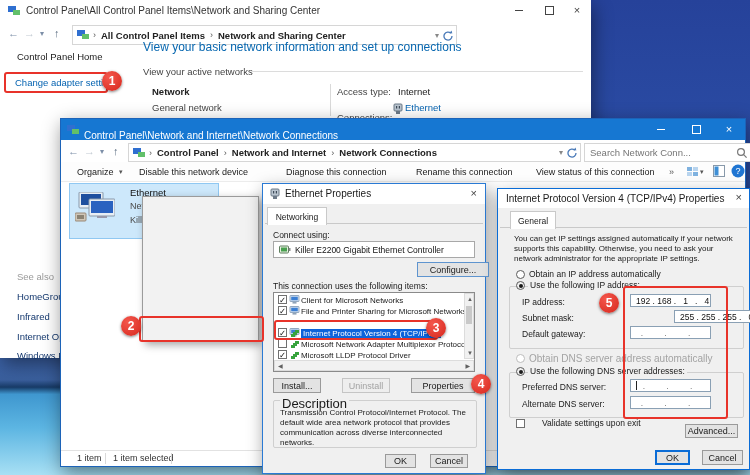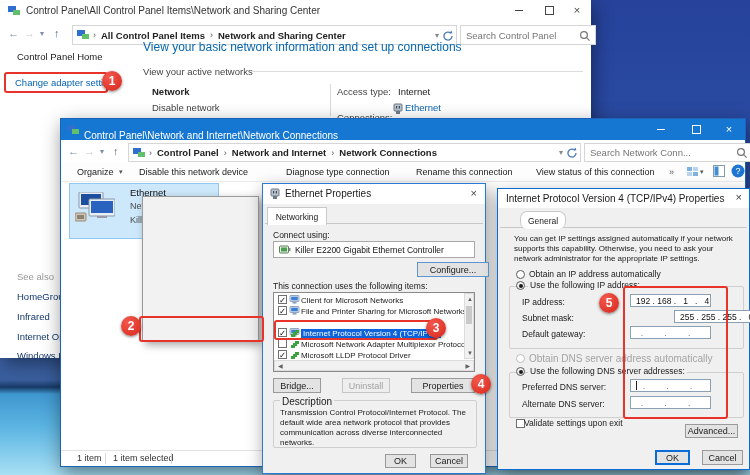--- a/index.html
+++ b/index.html
@@ -149,40 +149,34 @@
         </svg>
       <span class="csep">›</span>
       <span class="crumb">All Control Panel Items</span>
       <span class="csep">›</span>
       <span class="crumb">Network and Sharing Center</span>
       <span style="margin-left:auto;color:#888;font-size:8px;">▾</span>
       <svg style="margin:0 3px" width="11" height="11">
           <use href="#sym-refresh"></use>
         </svg>
     </div>
-    <div class="searchbox" style="left:460px;top:25px;width:124px;height:18px;">
-      <span>Search Control Panel</span>
-      <svg width="11" height="11">
-          <use href="#sym-mag"></use>
-        </svg>
-    </div>
 
     <span class="t" style="left:17px;top:51px;font-size:9.5px;color:#1a1a1a;">Control Panel Home</span>
     <span class="t link" style="left:15px;top:77px;font-size:9.5px;">Change adapter settings</span>
     <span class="t" style="left:17px;top:271px;font-size:9.5px;color:#9a9a9a;">See also</span>
     <span class="t" style="left:17px;top:291px;font-size:9.5px;color:#14386e;">HomeGroup</span>
     <span class="t" style="left:17px;top:311px;font-size:9.5px;color:#14386e;">Infrared</span>
     <span class="t" style="left:17px;top:331px;font-size:9.5px;color:#14386e;">Internet Option</span>
     <span class="t" style="left:17px;top:350px;font-size:9.5px;color:#14386e;">Windows Firew</span>
 
     <span class="t" style="left:143px;top:40px;font-size:12px;color:#0767b0;">View your basic network information and set up connections</span>
     <span class="t" style="left:143px;top:66px;font-size:9.5px;color:#444;">View your active networks</span>
     <div style="position:absolute;left:252px;top:71px;width:331px;height:1px;background:#dcdcdc;"></div>
     <span class="t" style="left:152px;top:86px;font-size:9.5px;font-weight:bold;color:#222;">Network</span>
-    <span class="t" style="left:152px;top:102px;font-size:9.5px;color:#444;">Disable network</span>
+    <span class="t" style="left:152px;top:102px;font-size:9.5px;color:#444;">General network</span>
     <div class="vline" style="left:330px;top:84px;height:32px;"></div>
     <span class="t" style="left:337px;top:86px;font-size:9.5px;color:#444;">Access type:</span>
     <span class="t" style="left:398px;top:86px;font-size:9.5px;color:#222;">Internet</span>
     <span class="t" style="left:337px;top:112px;font-size:9.5px;color:#444;">Connections:</span>
     <svg style="position:absolute;left:392px;top:103px" width="11" height="11">
         <use href="#sym-plug"></use>
       </svg>
     <span class="t link" style="left:405px;top:102px;font-size:9.5px;">Ethernet</span>
   </div>
 
@@ -226,21 +220,21 @@
       <span>Search Network Conn...</span>
       <svg width="11" height="11">
           <use href="#sym-mag"></use>
         </svg>
     </div>
 
     <div style="position:absolute;left:0;top:43px;width:100%;height:19px;background:#fdfdfd;border-bottom:1px solid #ececec;"></div>
     <span class="t" style="left:16px;top:48px;font-size:9px;color:#1a1a1a;">Organize</span>
     <span class="t" style="left:58px;top:49px;font-size:7px;color:#555;">▾</span>
     <span class="t" style="left:78px;top:48px;font-size:9px;color:#1a1a1a;">Disable this network device</span>
-    <span class="t" style="left:225px;top:48px;font-size:9px;color:#1a1a1a;">Diagnose type connection</span>
+    <span class="t" style="left:225px;top:48px;font-size:9px;color:#1a1a1a;">Diagnose this connection</span>
     <span class="t" style="left:355px;top:48px;font-size:9px;color:#1a1a1a;">Rename this connection</span>
     <span class="t" style="left:475px;top:48px;font-size:9px;color:#1a1a1a;">View status of this connection</span>
     <span class="t" style="left:608px;top:48px;font-size:9px;color:#555;">»</span>
     <svg style="position:absolute;left:626px;top:47px" width="11" height="11">
         <use href="#sym-view-grid"></use>
       </svg>
     <span class="t" style="left:639px;top:49px;font-size:7px;color:#555;">▾</span>
     <svg style="position:absolute;left:652px;top:46px" width="12" height="12">
         <use href="#sym-details-view"></use>
       </svg>
@@ -388,45 +382,45 @@
         <div style="position:absolute;left:1px;top:12px;width:6px;height:18px;background:#c9c9c9;"></div>
         <span class="ar" style="bottom:2px;">▼</span>
       </div>
 
       <div class="sb" style="left:0;bottom:0;width:100%;height:11px;">
         <span class="ar" style="top:2px;left:3px;">◀</span>
         <span class="ar" style="top:2px;left:auto;right:3px;">▶</span>
       </div>
     </div>
     <div class="btn" style="left:10px;top:194px;width:48px;height:15px;">
-        <span>Bridge...</span>
+        <span>Install...</span>
       </div>
     <div class="btn dis" style="left:79px;top:194px;width:48px;height:15px;">
         <span>Uninstall</span>
       </div>
     <div class="btn" style="left:148px;top:194px;width:64px;height:15px;">
         <span>Properties</span>
       </div>
     <div class="gbox" style="left:10px;top:216px;width:202px;height:46px;">
-      <span class="t glabel" style="left:6px;top:-5px;font-size:10px;color:#1a1a1a;">Description</span>
+      <span class="t glabel" style="left:6px;top:-5px;font-size:13px;color:#1a1a1a;">Description</span>
       <span class="t wrap" style="left:6px;top:7px;width:190px;font-size:8px;line-height:10px;color:#1a1a1a;white-space:normal;">Transmission Control Protocol/Internet Protocol. The default wide area network protocol that provides communication across diverse interconnected networks.</span>
     </div>
     <div class="btn" style="left:122px;top:270px;width:31px;height:14px;">
         <span>OK</span>
       </div>
     <div class="btn" style="left:167px;top:270px;width:38px;height:14px;">
         <span>Cancel</span>
       </div>
   </div>
 
   <div class="dlg" style="left:497px;top:188px;width:251px;height:280px;z-index:50;border-color:#0a6cd6;">
     <div style="position:absolute;left:0;top:0;width:100%;height:19px;background:#fff;"></div>
     <span class="t" style="left:8px;top:4px;font-size:10px;color:#1a1a1a;">Internet Protocol Version 4 (TCP/IPv4) Properties</span>
     <span class="t" style="right:7px;top:2px;font-size:11px;color:#444;">×</span>
-    <div class="tab" style="left:22px;top:22px;width:44px;height:17px;border-radius:7px;">
+    <div class="tab" style="left:12px;top:22px;width:44px;height:17px;">
         <span>General</span>
       </div>
     <div class="tabline" style="left:2px;top:38px;width:247px;"></div>
     <span class="t wrap" style="left:16px;top:45px;width:224px;font-size:8px;line-height:10px;color:#1a1a1a;white-space:normal;">You can get IP settings assigned automatically if your network supports this capability. Otherwise, you need to ask your network administrator for the appropriate IP settings.</span>
     <div class="radio" style="left:18px;top:81px;"></div>
     <span class="t" style="left:31px;top:80px;font-size:8.5px;color:#1a1a1a;">Obtain an IP address automatically</span>
 
     <div class="gbox" style="left:11px;top:97px;width:233px;height:61px;"></div>
     <div class="radio sel" style="left:18px;top:92px;background:#f0f0f0;"></div>
     <span class="t glabel" style="left:30px;top:91px;font-size:8.5px;color:#1a1a1a;">Use the following IP address:</span>
@@ -441,21 +435,21 @@
     <span class="t" style="left:31px;top:164px;font-size:10px;color:#a3a3a3;">Obtain DNS server address automatically</span>
     <div class="gbox" style="left:11px;top:183px;width:233px;height:44px;"></div>
     <div class="radio sel" style="left:18px;top:178px;background:#f0f0f0;"></div>
     <span class="t glabel" style="left:30px;top:177px;font-size:8.5px;color:#1a1a1a;">Use the following DNS server addresses:</span>
     <span class="t" style="left:24px;top:193px;font-size:8.5px;color:#1a1a1a;">Preferred DNS server:</span>
     <div class="field" style="left:132px;top:190px;width:81px;height:13px;color:#777;"><span style="border-left:1px solid #222;height:9px;margin-right:1px;"></span><span>  .         .         .</span></div>
     <span class="t" style="left:24px;top:210px;font-size:8.5px;color:#1a1a1a;">Alternate DNS server:</span>
     <div class="field" style="left:132px;top:207px;width:81px;height:13px;color:#777;"><span>  .         .         .</span></div>
 
     <span class="cbx" style="left:18px;top:230px;"></span>
-    <span class="t" style="left:26px;top:229px;font-size:8.5px;color:#1a1a1a;">Validate settings upon exit</span>
+    <span class="t" style="left:44px;top:229px;font-size:8.5px;color:#1a1a1a;">Validate settings upon exit</span>
     <div class="btn" style="left:187px;top:235px;width:53px;height:14px;">
         <span>Advanced...</span>
       </div>
     <div class="btn def" style="left:157px;top:261px;width:35px;height:15px;">
         <span>OK</span>
       </div>
     <div class="btn" style="left:204px;top:261px;width:41px;height:15px;">
         <span>Cancel</span>
       </div>
   </div>

